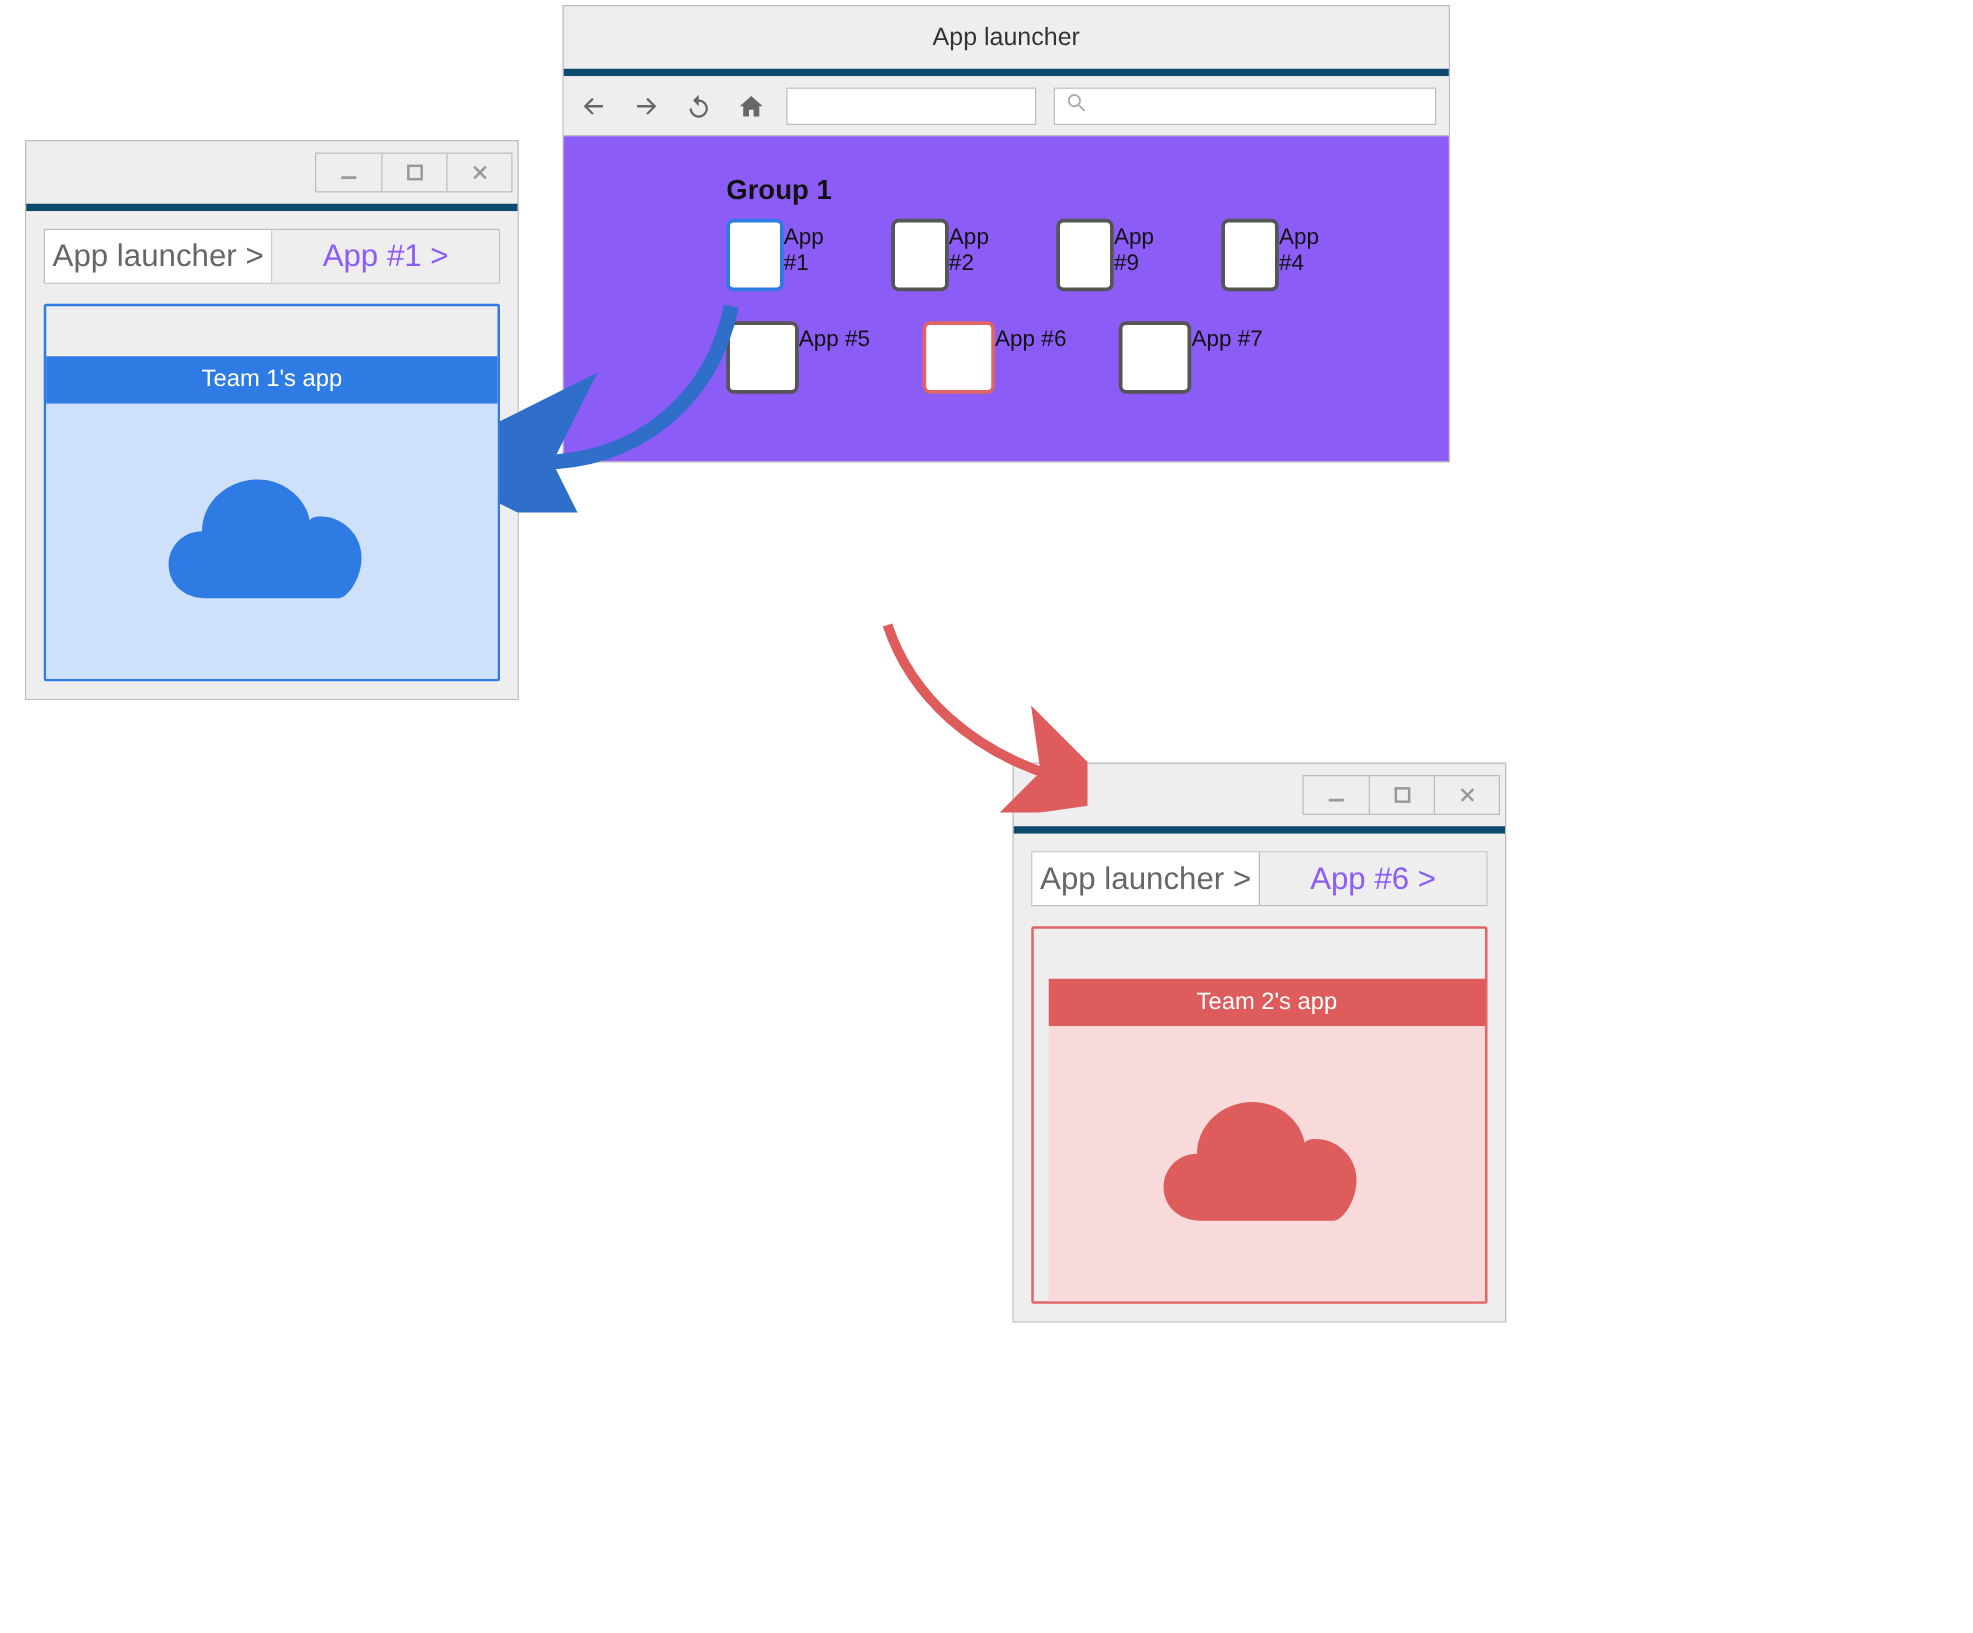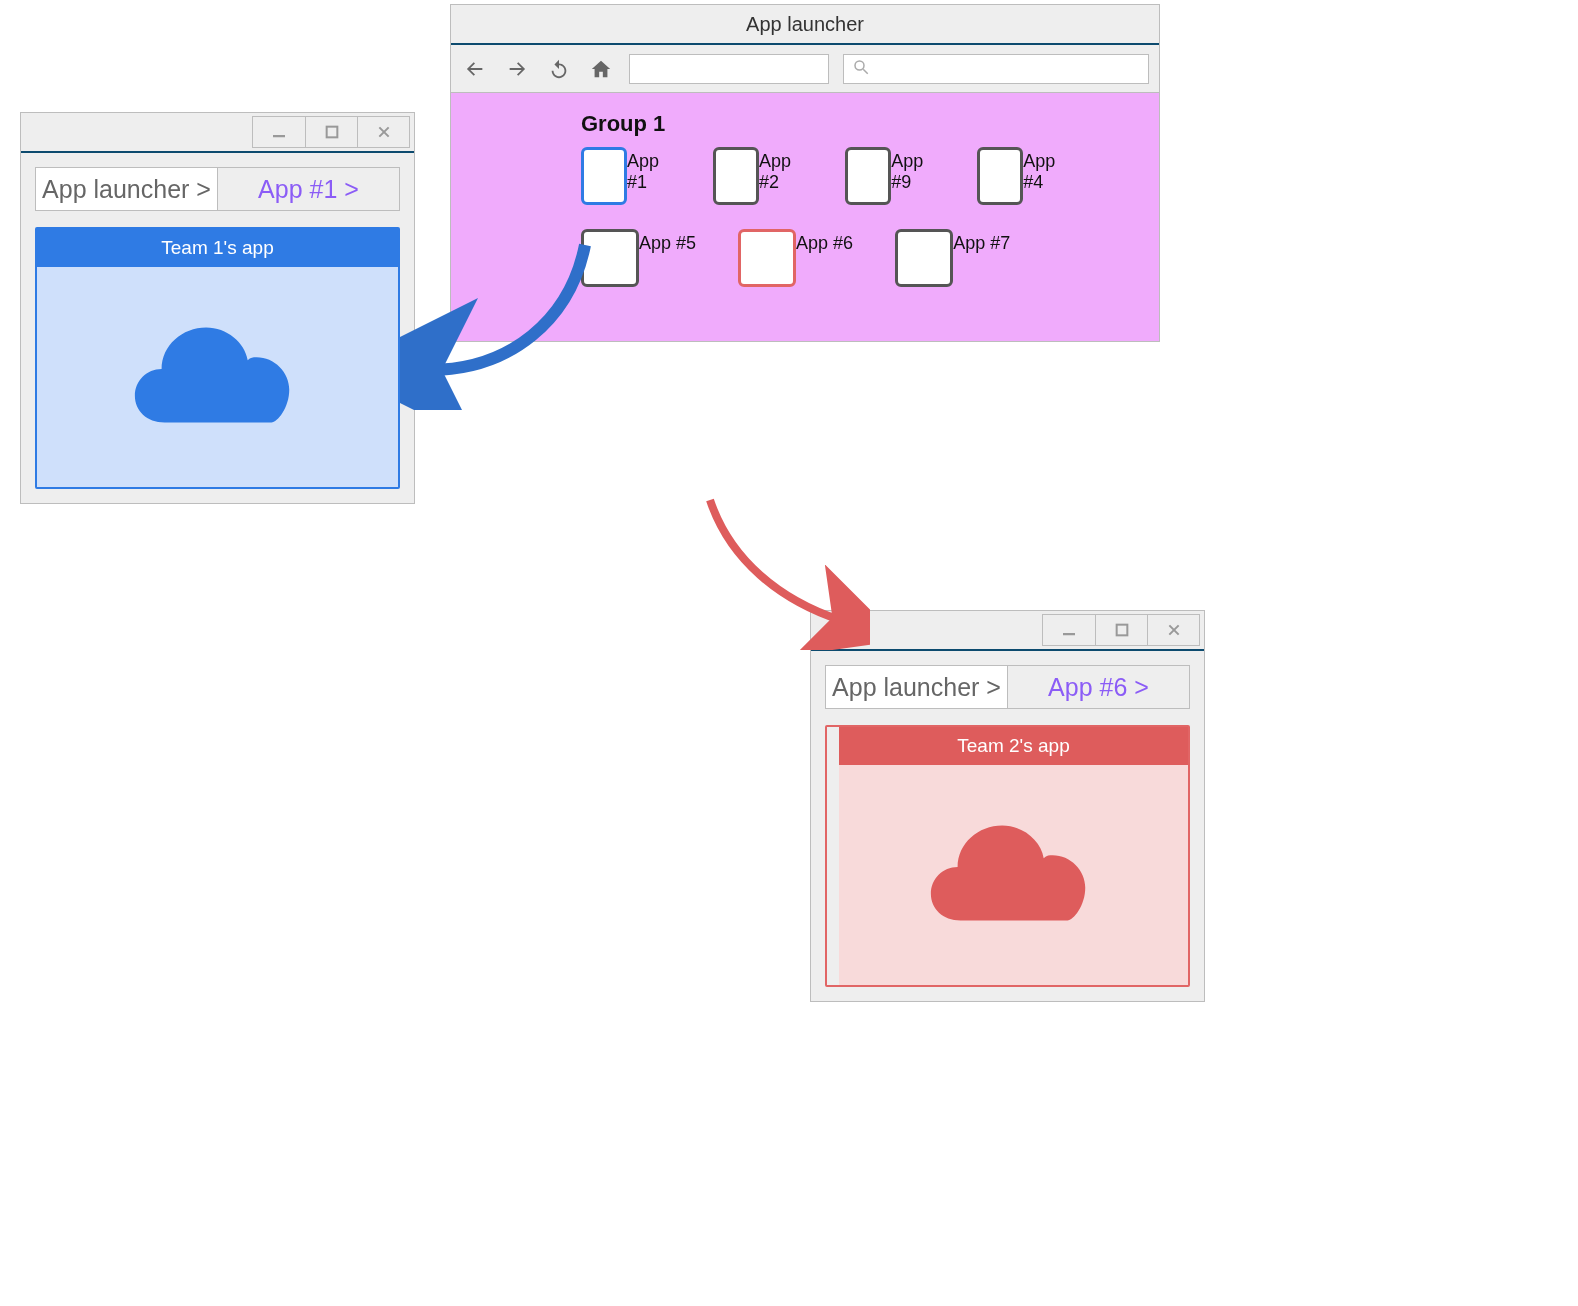--- a/index.html
+++ b/index.html
@@ -17,22 +17,22 @@
     width: 1578px;
     height: 1306px;
   }
   
   .window {
     position: absolute;
     background: #eeeeee;
     border: 1px solid #bdbdbd;
   }
   .titlebar {
-    height: 40px;
-    border-bottom: 2px solid #0c4a6e;
+    height: 56px;
+    border-bottom: 6px solid #0c4a6e;
     display: flex;
     align-items: center;
     justify-content: flex-end;
     padding: 0 4px;
     font-size: 20px;
     color: #333;
   }
   .titlebar.center { justify-content: center; }
   .titlebar-title { color: #333; font-size: 20px; }
   .win-controls {
@@ -78,22 +78,22 @@
     background: #fff;
     border: 1px solid #bdbdbd;
     display: flex;
     align-items: center;
     padding: 0 8px;
     color: #aaa;
   }
 
   
   .launcher-body {
-    background: #f0abfc;
-    padding: 8px 130px 30px 130px;
+    background: #8b5cf6;
+    padding: 20px 130px 30px 130px;
   }
   .group-title {
     font-size: 22px;
     font-weight: bold;
     color: #111;
     margin: 10px 0 10px 0;
   }
   .app-row {
     display: flex;
     gap: 42px;
@@ -152,20 +152,21 @@
   }
   .app-card.blue { border-color: #2f7be4; }
   .app-card.red  { border-color: #e16565; padding-left: 12px; }
   .app-card-header {
     height: 38px;
     display: flex;
     align-items: center;
     justify-content: center;
     color: #fff;
     font-size: 19px;
+    margin-top: 40px;
   }
   .app-card.blue .app-card-header { background: #2f7be4; }
   .app-card.red  .app-card-header { background: #de5c5c; }
   .app-card-body {
     height: 220px;
     display: flex;
     align-items: center;
     justify-content: center;
   }
   .app-card.blue .app-card-body { background: #cfe0fb; }

